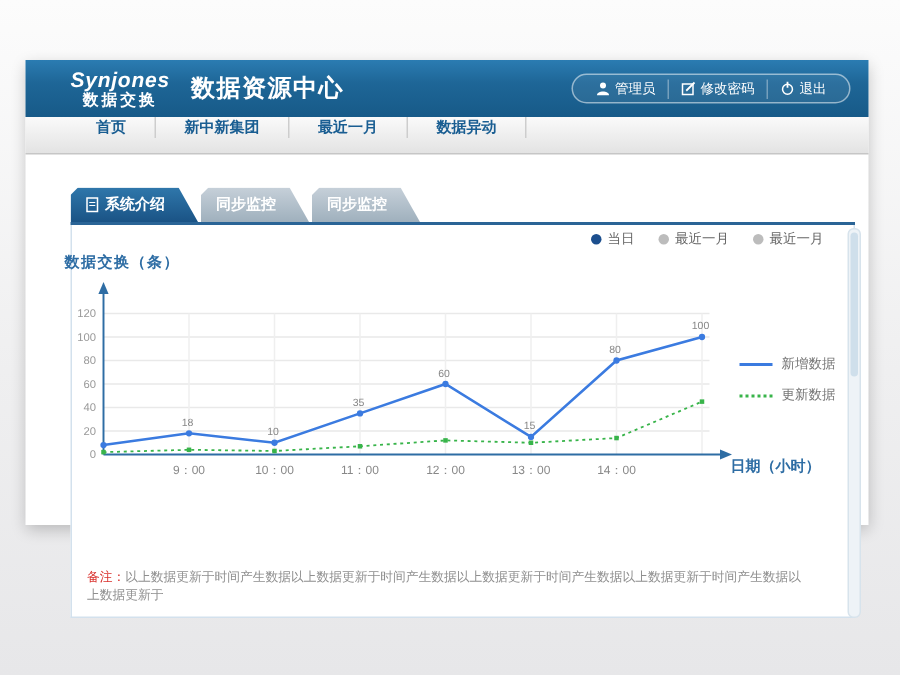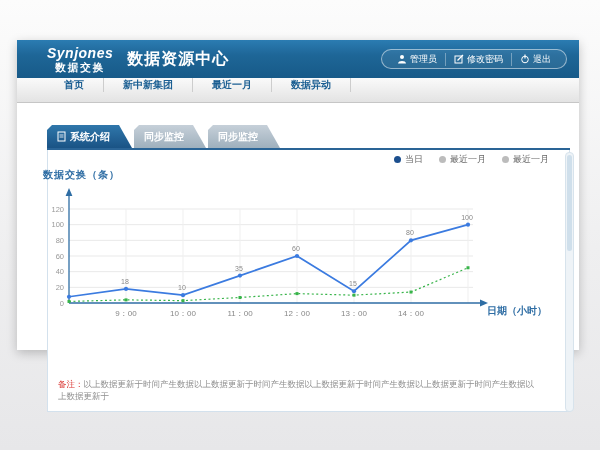--- a/index.html
+++ b/index.html
@@ -222,20 +222,30 @@
         <text x="312" y="101.25" text-anchor="middle" font-size="7" fill="#888">15</text>
         <circle cx="370" cy="55.333333333333336" r="2.1" fill="#3b7be0"></circle>
         <text x="369" y="50.333333333333336" text-anchor="middle" font-size="7" fill="#888">80</text>
         <circle cx="427" cy="39.66666666666667" r="2.1" fill="#3b7be0"></circle>
         <text x="426" y="34.66666666666667" text-anchor="middle" font-size="7" fill="#888">100</text>
       </svg>
   </div>
 
   <div class="xlabel">日期（小时）</div>
 
+  <div class="series-legend">
+    <div class="series-row">
+      <span class="sample solid"></span>
+      <span>新增数据</span>
+    </div>
+    <div class="series-row">
+      <span class="sample dotted"></span>
+      <span>更新数据</span>
+    </div>
+  </div>
 
   <div class="note">
     <span class="note-prefix">备注：</span><span class="note-text">以上数据更新于时间产生数据以上数据更新于时间产生数据以上数据更新于时间产生数据以上数据更新于时间产生数据以上数据更新于</span>
   </div>
 
   <div class="scrollbar">
     <div class="scroll-thumb"></div>
   </div>
 
 </div>

